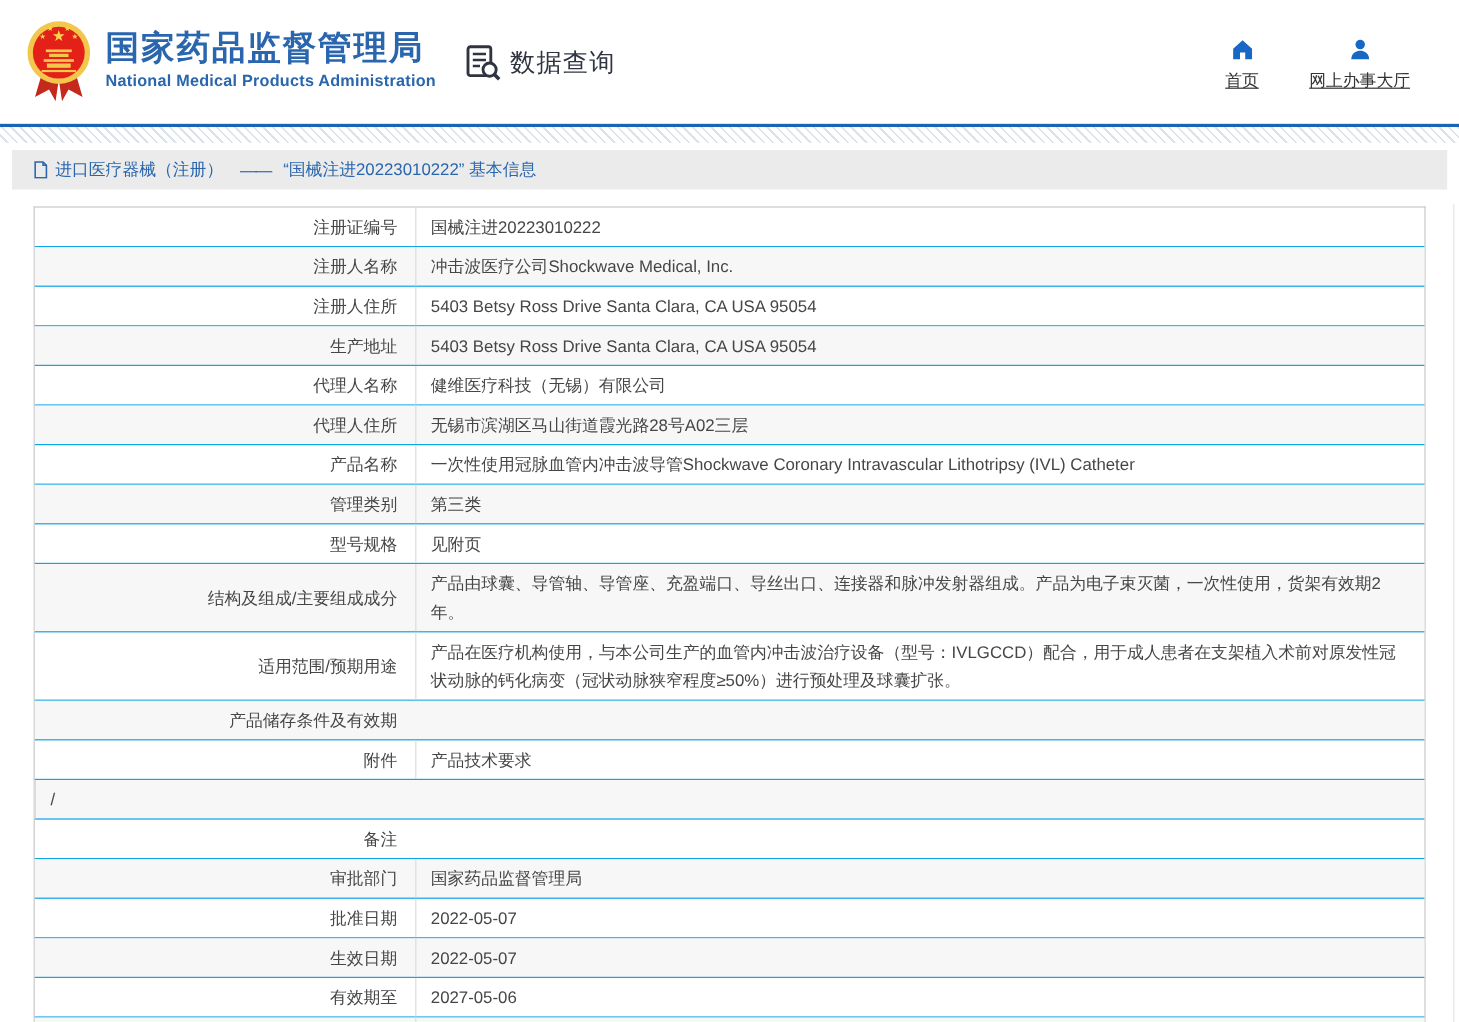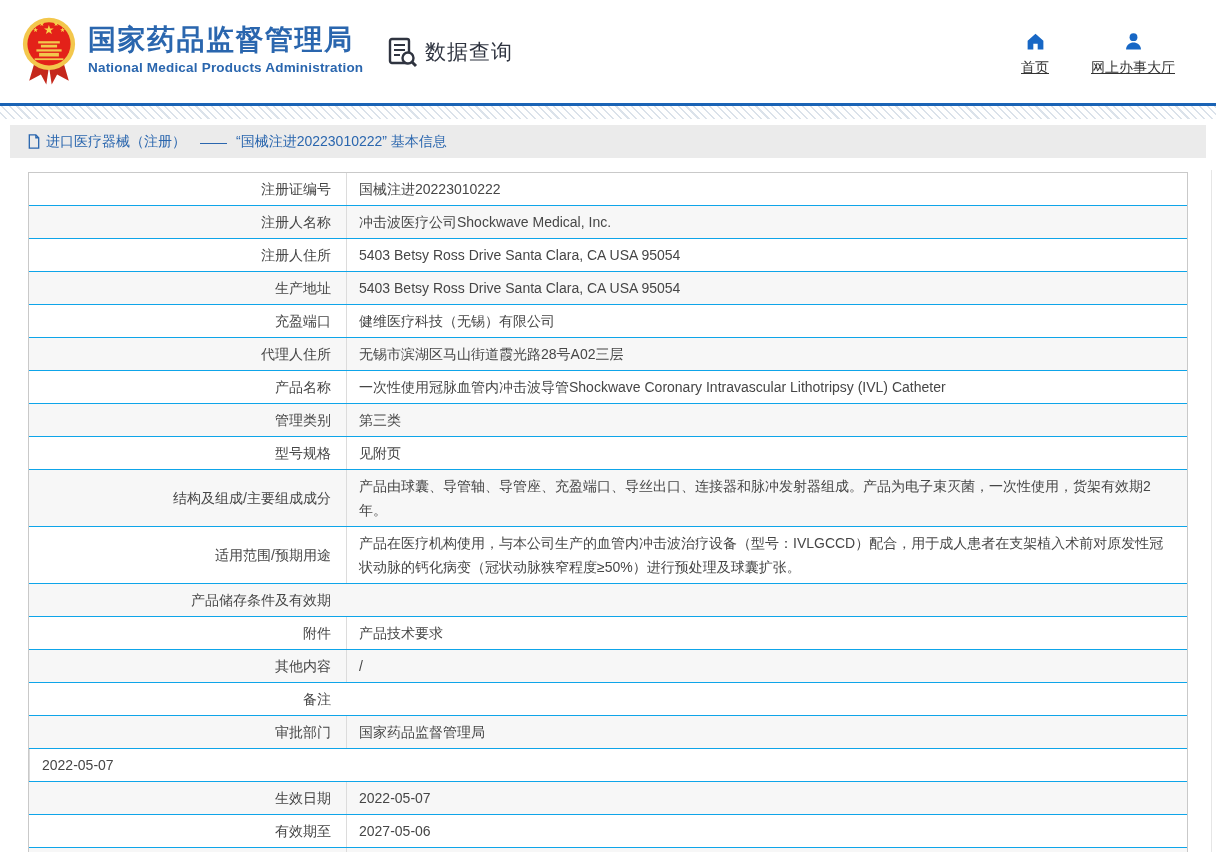--- a/index.html
+++ b/index.html
@@ -130,21 +130,21 @@
     </div>
     <div class="row">
       <div class="cell label">注册人住所</div>
       <div class="cell value">5403 Betsy Ross Drive Santa Clara, CA USA 95054</div>
     </div>
     <div class="row">
       <div class="cell label">生产地址</div>
       <div class="cell value">5403 Betsy Ross Drive Santa Clara, CA USA 95054</div>
     </div>
     <div class="row">
-      <div class="cell label">充盈端口</div>
+      <div class="cell label">代理人名称</div>
       <div class="cell value">健维医疗科技（无锡）有限公司</div>
     </div>
     <div class="row">
       <div class="cell label">代理人住所</div>
       <div class="cell value">无锡市滨湖区马山街道霞光路28号A02三层</div>
     </div>
     <div class="row">
       <div class="cell label">产品名称</div>
       <div class="cell value">一次性使用冠脉血管内冲击波导管Shockwave Coronary Intravascular Lithotripsy (IVL) Catheter</div>
     </div>
@@ -166,32 +166,32 @@
     </div>
     <div class="row no-divider">
       <div class="cell label">产品储存条件及有效期</div>
       <div class="cell value"></div>
     </div>
     <div class="row">
       <div class="cell label">附件</div>
       <div class="cell value">产品技术要求</div>
     </div>
     <div class="row">
-      <div class="cell label">其他内容</div>
       <div class="cell value">/</div>
     </div>
     <div class="row no-divider">
       <div class="cell label">备注</div>
       <div class="cell value"></div>
     </div>
     <div class="row">
       <div class="cell label">审批部门</div>
       <div class="cell value">国家药品监督管理局</div>
     </div>
     <div class="row">
+      <div class="cell label">批准日期</div>
       <div class="cell value">2022-05-07</div>
     </div>
     <div class="row">
       <div class="cell label">生效日期</div>
       <div class="cell value">2022-05-07</div>
     </div>
     <div class="row">
       <div class="cell label">有效期至</div>
       <div class="cell value">2027-05-06</div>
     </div>

